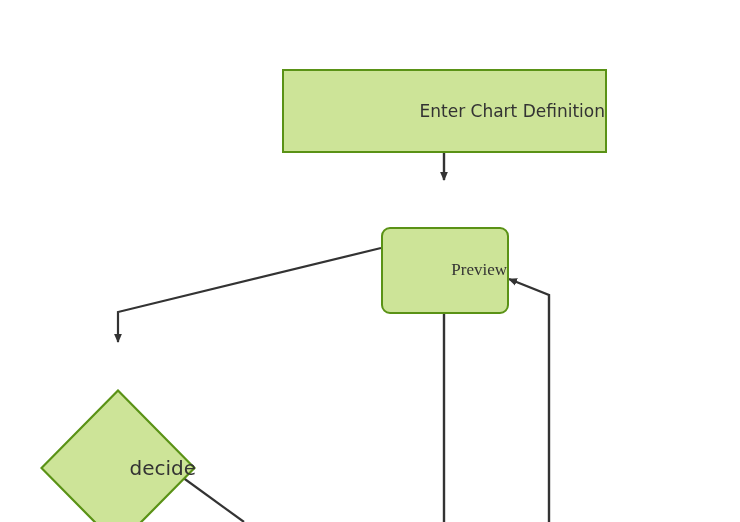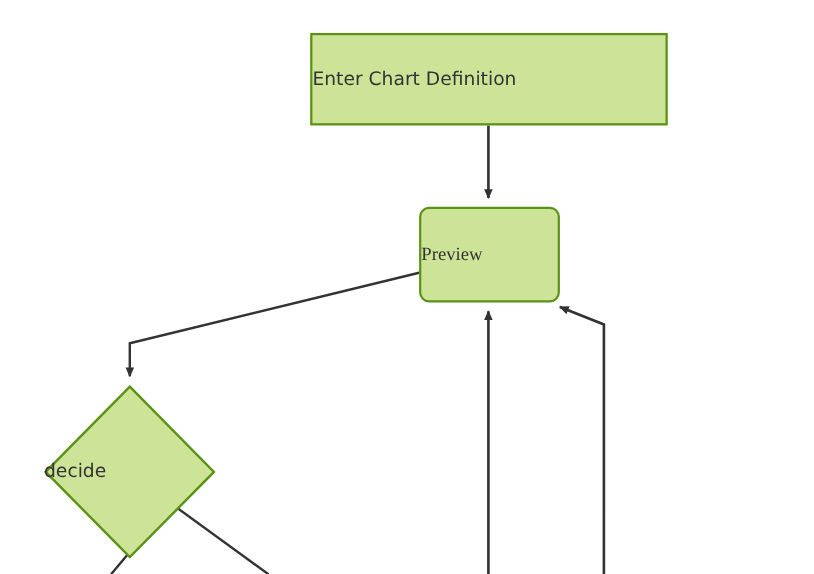--- a/index.html
+++ b/index.html
@@ -23,26 +23,27 @@
     left: 0;
     top: 0;
     width: 740px;
     height: 522px;
   }
   .node {
     position: absolute;
     box-sizing: border-box;
     display: flex;
     align-items: center;
-    justify-content: flex-start;
+    justify-content: flex-end;
     color: #333333;
     font-size: 17px;
     line-height: 1.2;
     white-space: nowrap;
     user-select: none;
+    margin-top: 39px;
   }
   .node-rect {
     background: #cde498;
     border: 2px solid #5a9216;
     border-radius: 0;
   }
   .node-rounded {
     background: #cde498;
     border: 2px solid #5a9216;
     border-radius: 9px;
@@ -54,21 +55,21 @@
   }
   .diamond-shape {
     position: absolute;
     left: 0;
     top: 0;
   }
   .diamond-label {
     position: relative;
     z-index: 2;
     color: #333333;
-    font-size: 17px;
+    font-size: 20px;
   }
 </style>
 </head>
 <body>
 
 <div id="diagram-canvas">
 
   <svg id="edge-layer" viewBox="0 0 740 522" width="740" height="522" xmlns="http://www.w3.org/2000/svg">
     <defs>
       <marker id="arrowhead" markerWidth="9" markerHeight="9" refX="8" refY="4.5" orient="auto" markerUnits="userSpaceOnUse">

